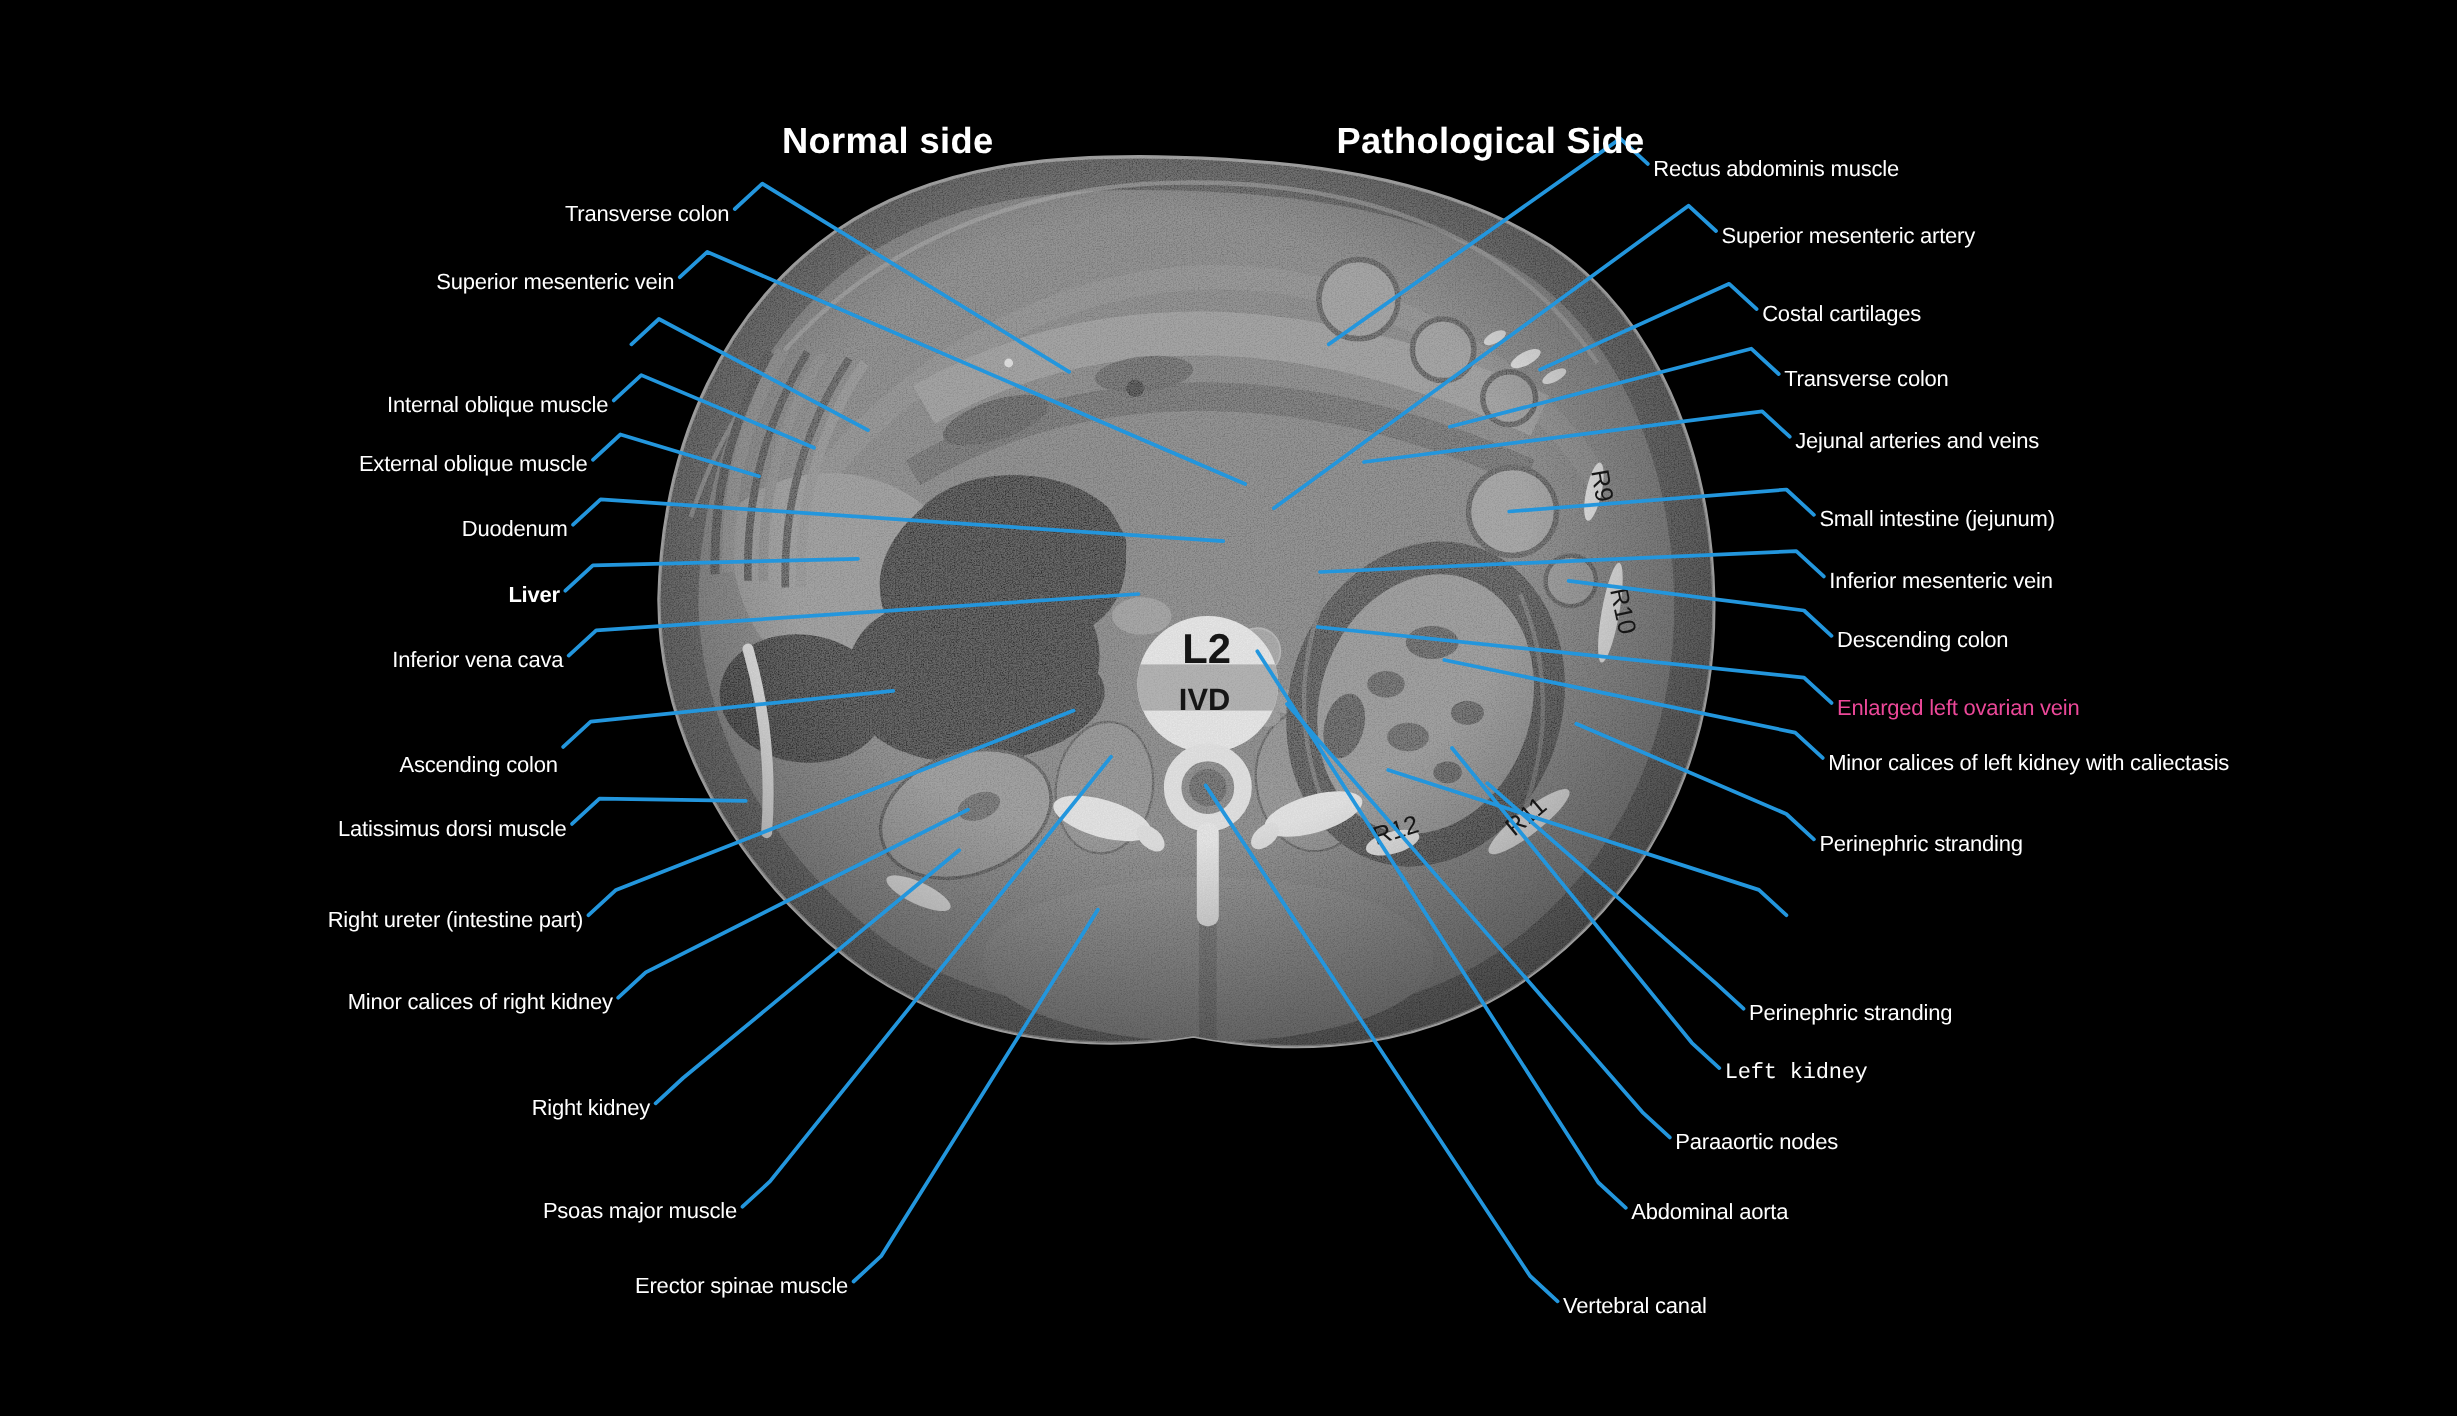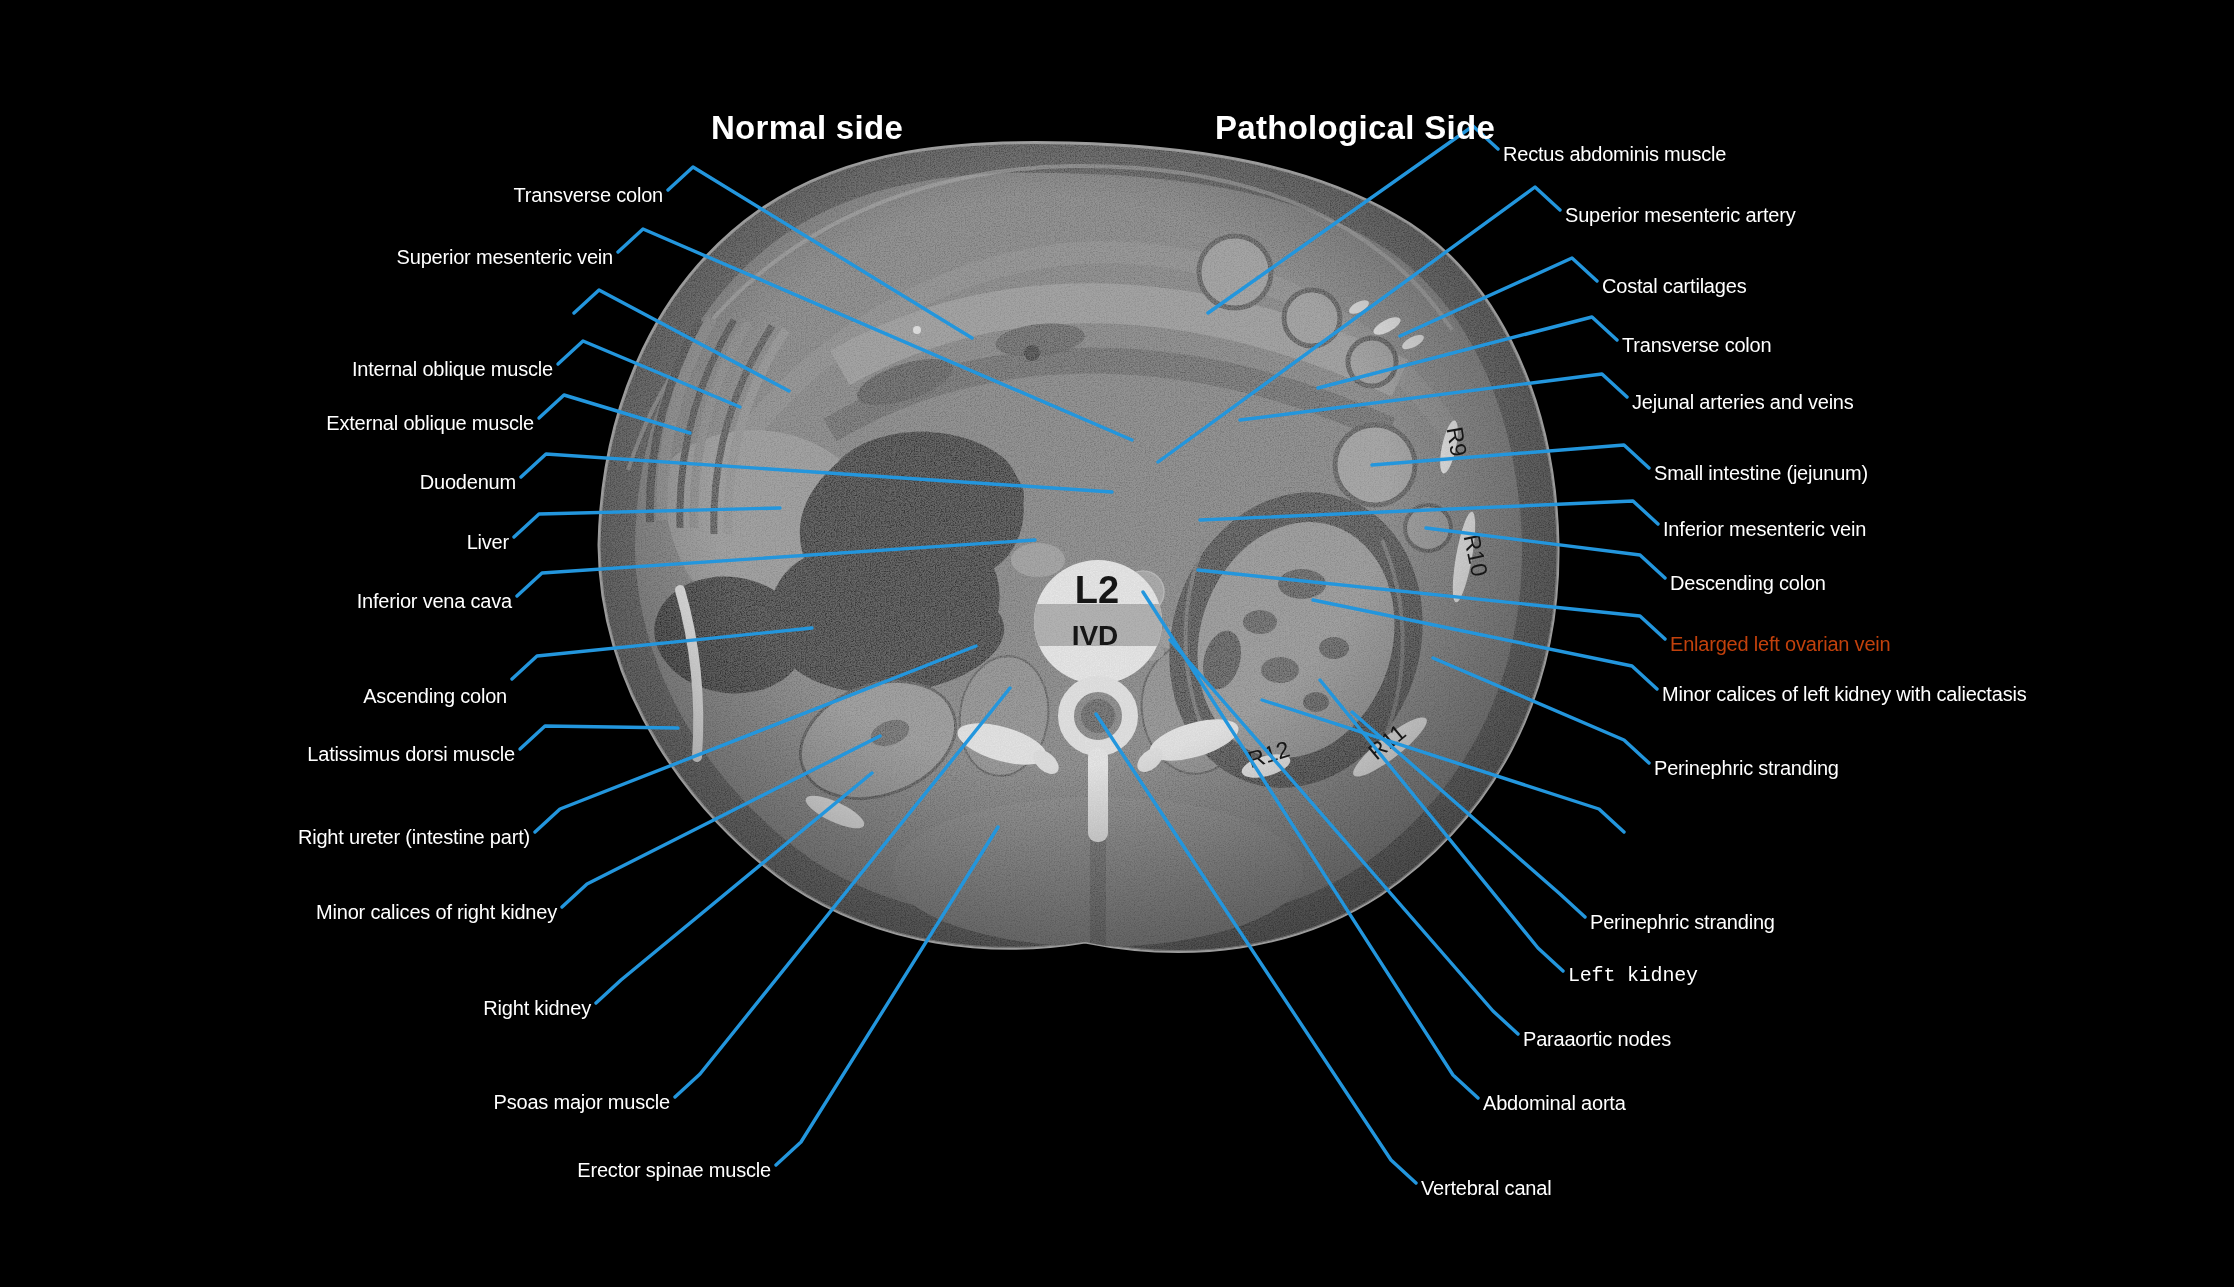--- a/index.html
+++ b/index.html
@@ -186,38 +186,38 @@
 
   <div class="header" id="hdr-normal">Normal side</div>
   <div class="header" id="hdr-path">Pathological Side</div>
 
   <div id="labels-layer">
       <div class="label left" style="color: rgb(255, 255, 255); right: 1571px; top: 195px;">Transverse colon</div>
       <div class="label left" style="color: rgb(255, 255, 255); right: 1621px; top: 257px;">Superior mesenteric vein</div>
       <div class="label left" style="color: rgb(255, 255, 255); right: 1681px; top: 369px;">Internal oblique muscle</div>
       <div class="label left" style="color: rgb(255, 255, 255); right: 1700px; top: 423px;">External oblique muscle</div>
       <div class="label left" style="color: rgb(255, 255, 255); right: 1718px; top: 482px;">Duodenum</div>
-      <div class="label left" style="color: rgb(255, 255, 255); right: 1725px; top: 542px;">Liver</div>
+      <div class="label left" style="color: rgb(255, 255, 255); right: 1725px; top: 542px; font-weight: bold;">Liver</div>
       <div class="label left" style="color: rgb(255, 255, 255); right: 1722px; top: 601px;">Inferior vena cava</div>
       <div class="label left" style="color: rgb(255, 255, 255); right: 1727px; top: 696px;">Ascending colon</div>
       <div class="label left" style="color: rgb(255, 255, 255); right: 1719px; top: 754px;">Latissimus dorsi muscle</div>
       <div class="label left" style="color: rgb(255, 255, 255); right: 1704px; top: 837px;">Right ureter (intestine part)</div>
       <div class="label left" style="color: rgb(255, 255, 255); right: 1677px; top: 912px;">Minor calices of right kidney</div>
       <div class="label left" style="color: rgb(255, 255, 255); right: 1643px; top: 1008px;">Right kidney</div>
       <div class="label left" style="color: rgb(255, 255, 255); right: 1564px; top: 1102px;">Psoas major muscle</div>
       <div class="label left" style="color: rgb(255, 255, 255); right: 1463px; top: 1170px;">Erector spinae muscle</div>
       <div class="label right" style="color: rgb(255, 255, 255); left: 1503px; top: 154px;">Rectus abdominis muscle</div>
       <div class="label right" style="color: rgb(255, 255, 255); left: 1565px; top: 215px;">Superior mesenteric artery</div>
       <div class="label right" style="color: rgb(255, 255, 255); left: 1602px; top: 286px;">Costal cartilages</div>
       <div class="label right" style="color: rgb(255, 255, 255); left: 1622px; top: 345px;">Transverse colon</div>
       <div class="label right" style="color: rgb(255, 255, 255); left: 1632px; top: 402px;">Jejunal arteries and veins</div>
       <div class="label right" style="color: rgb(255, 255, 255); left: 1654px; top: 473px;">Small intestine (jejunum)</div>
       <div class="label right" style="color: rgb(255, 255, 255); left: 1663px; top: 529px;">Inferior mesenteric vein</div>
       <div class="label right" style="color: rgb(255, 255, 255); left: 1670px; top: 583px;">Descending colon</div>
-      <div class="label right" style="color: #c2410c; left: 1670px; top: 644px;">Enlarged left ovarian vein</div>
+      <div class="label right" style="color: #ec4899; left: 1670px; top: 644px;">Enlarged left ovarian vein</div>
       <div class="label right" style="color: rgb(255, 255, 255); left: 1662px; top: 694px;">Minor calices of left kidney with caliectasis</div>
       <div class="label right" style="color: rgb(255, 255, 255); left: 1654px; top: 768px;">Perinephric stranding</div>
       <div class="label right" style="color: rgb(255, 255, 255); left: 1590px; top: 922px;">Perinephric stranding</div>
       <div class="label right" style="color: rgb(255, 255, 255); left: 1568px; top: 976px; font-family: Liberation Mono, monospace;">Left kidney</div>
       <div class="label right" style="color: rgb(255, 255, 255); left: 1523px; top: 1039px;">Paraaortic nodes</div>
       <div class="label right" style="color: rgb(255, 255, 255); left: 1483px; top: 1103px;">Abdominal aorta</div>
       <div class="label right" style="color: rgb(255, 255, 255); left: 1421px; top: 1188px;">Vertebral canal</div>
     </div>
 </div>
 

